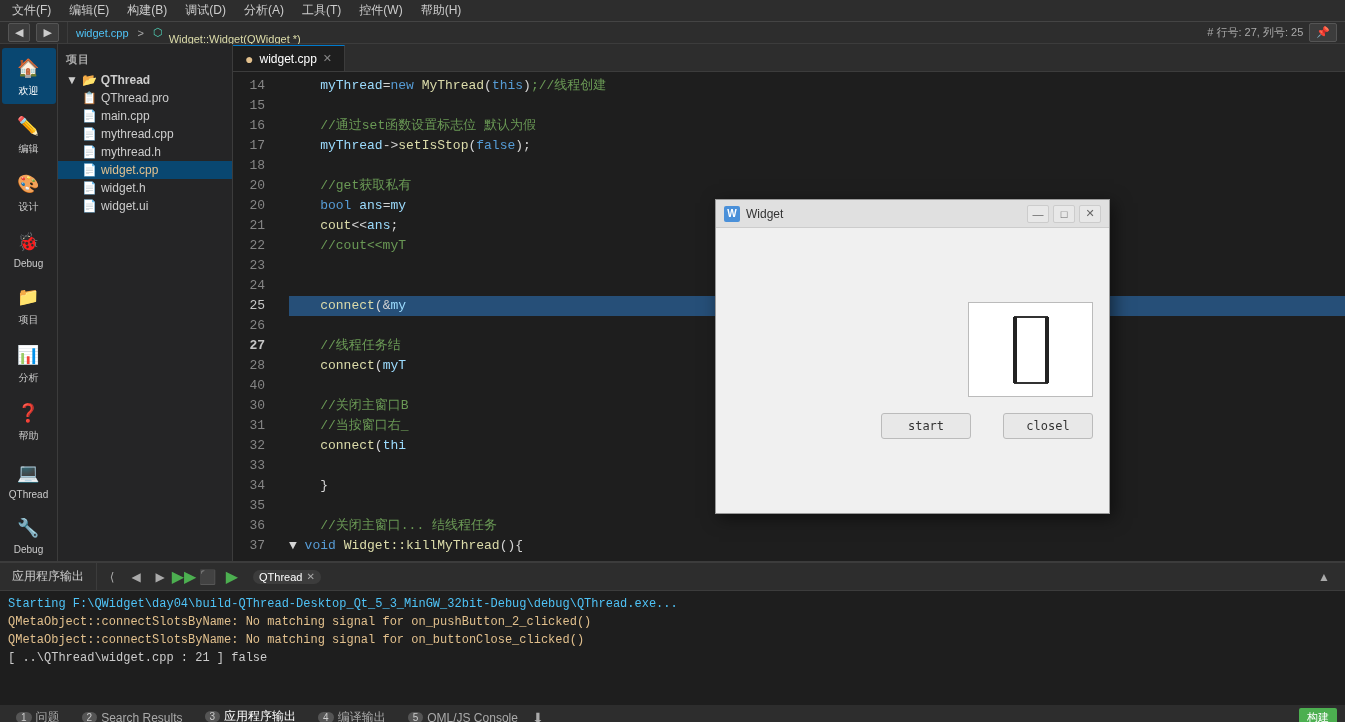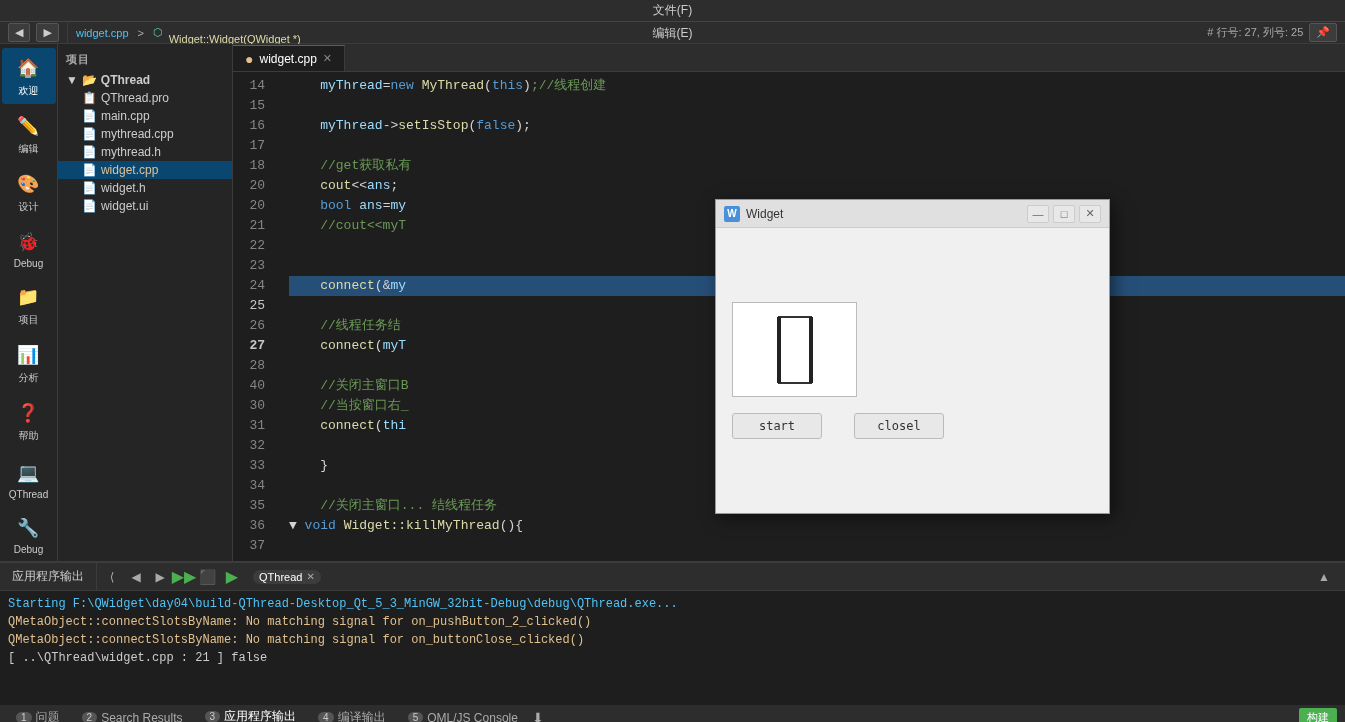--- a/index.html
+++ b/index.html
@@ -15,21 +15,20 @@
 
     
     .menu-bar {
       display: flex;
       align-items: center;
       height: 22px;
       background: #2d2d2d;
       border-bottom: 1px solid #444;
       padding: 0 4px;
       gap: 2px;
-      flex-direction: column;
     }
     .menu-bar span {
       padding: 2px 8px;
       color: #ccc;
       font-size: 12px;
       cursor: pointer;
     }
 
     
     .sidebar {
@@ -265,21 +264,21 @@
       font-size: 11px;
       color: #666;
       background: #e8e8e8;
       border: 1px solid #ccc;
       border-radius: 2px;
     }
     .qt-content {
       flex: 1;
       display: flex;
       flex-direction: column;
-      align-items: flex-start;
+      align-items: flex-end;
       justify-content: center;
       padding: 16px;
       gap: 16px;
     }
     .qt-canvas {
       width: 125px;
       height: 95px;
       background: #fff;
       border: 1px solid #bbb;
       display: flex;
@@ -565,25 +564,26 @@
           <div class="line-number">32</div>
           <div class="line-number">33</div>
           <div class="line-number">34</div>
           <div class="line-number">35</div>
           <div class="line-number">36</div>
           <div class="line-number">37</div>
         </div>
         <div class="code-lines">
           <div class="code-line"><span class="var">    myThread</span><span class="op">=</span><span class="kw">new</span><span> </span><span class="fn">MyThread</span><span class="punct">(</span><span class="kw">this</span><span class="punct">)</span><span class="comment">;//线程创建</span></div>
           <div class="code-line">&nbsp;</div>
+          <div class="code-line"><span class="comment">    //通过set函数设置标志位 默认为假</span></div>
           <div class="code-line"><span class="var">    myThread</span><span class="op">-&gt;</span><span class="fn">setIsStop</span><span class="punct">(</span><span class="kw">false</span><span class="punct">)</span><span>;</span></div>
           <div class="code-line">&nbsp;</div>
           <div class="code-line"><span class="comment">    //get获取私有</span></div>
+          <div class="code-line"><span>    </span><span class="kw">bool</span><span> </span><span class="var">ans</span><span>=</span><span class="var">my</span></div>
           <div class="code-line"><span>    </span><span class="fn">cout</span><span>&lt;&lt;</span><span class="var">ans</span><span>;</span></div>
-          <div class="code-line"><span>    </span><span class="kw">bool</span><span> </span><span class="var">ans</span><span>=</span><span class="var">my</span></div>
           <div class="code-line"><span class="comment">    //cout&lt;&lt;myT</span></div>
           <div class="code-line">&nbsp;</div>
           <div class="code-line">&nbsp;</div>
           <div class="code-line highlighted"><span>    </span><span class="fn">connect</span><span>(&amp;</span><span class="var">my</span><span style="color:#999;">                                                            Timer);</span></div>
           <div class="code-line">&nbsp;</div>
           <div class="code-line"><span class="comment">    //线程任务结</span></div>
           <div class="code-line"><span>    </span><span class="fn">connect</span><span>(</span><span class="var">myT</span><span style="color:#999;">                                                    yThreadDone);</span></div>
           <div class="code-line">&nbsp;</div>
           <div class="code-line"><span class="comment">    //关闭主窗口B</span></div>
           <div class="code-line"><span class="comment">    //当按窗口右_</span></div>

